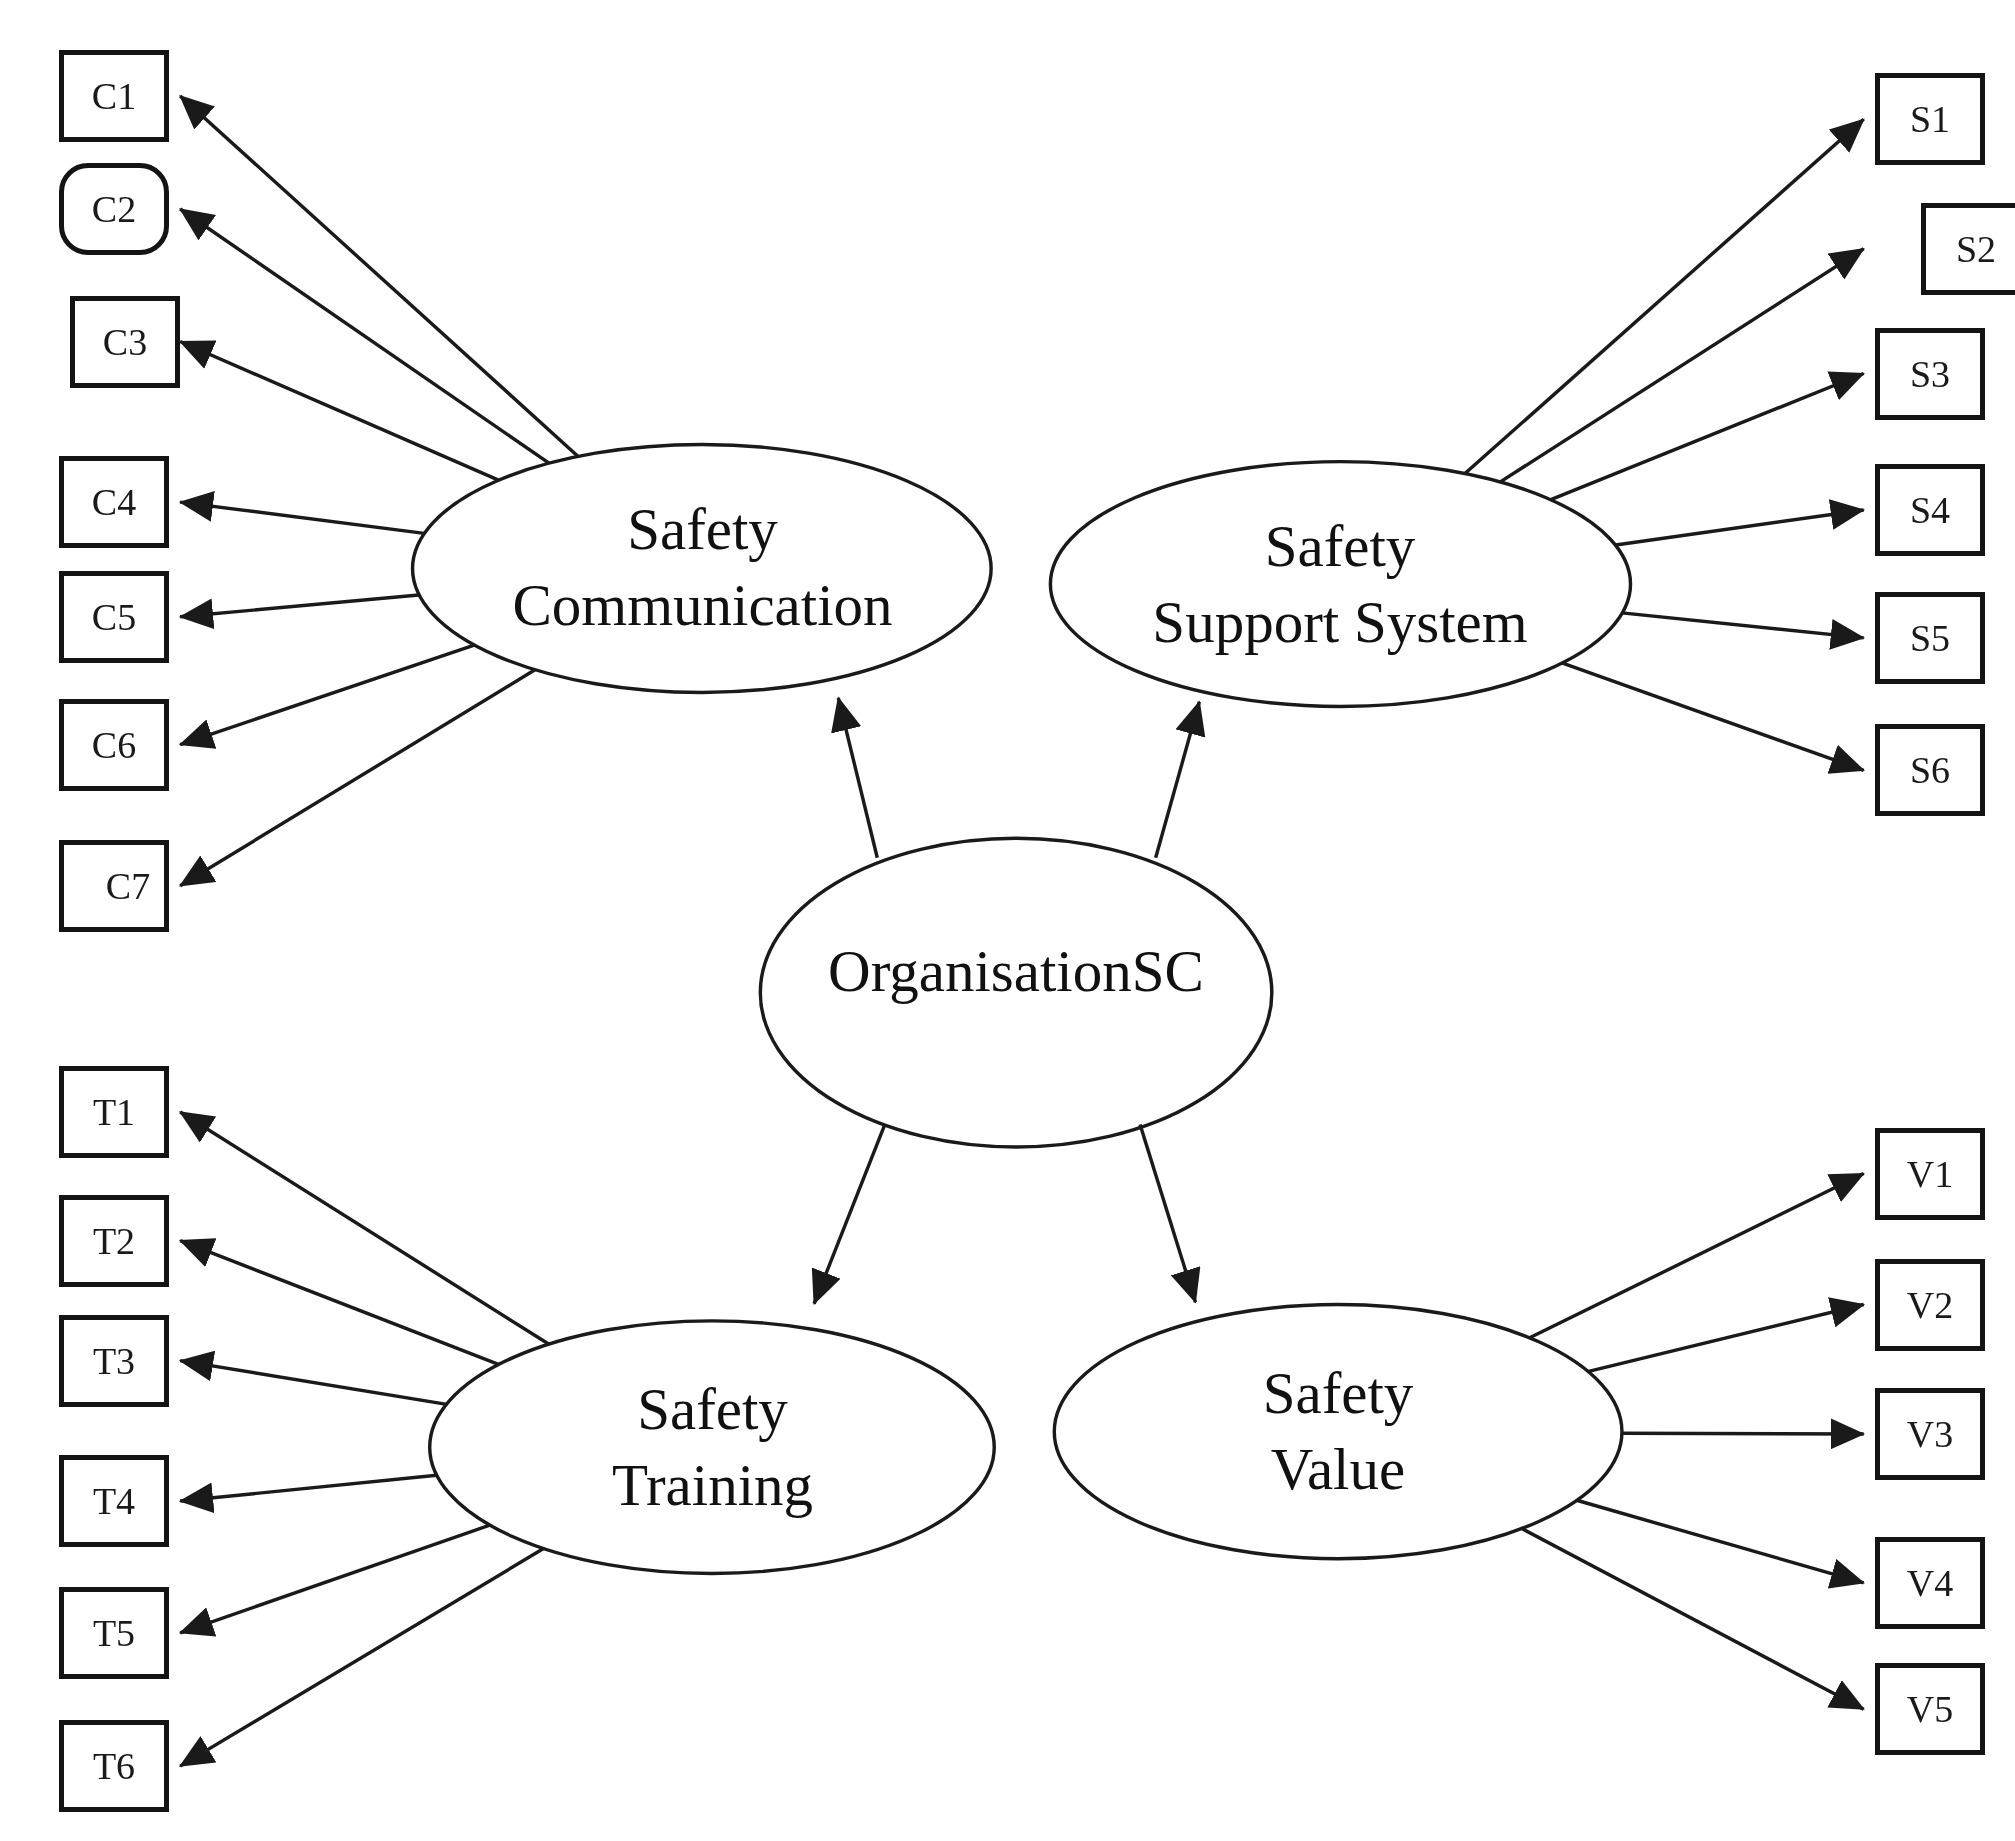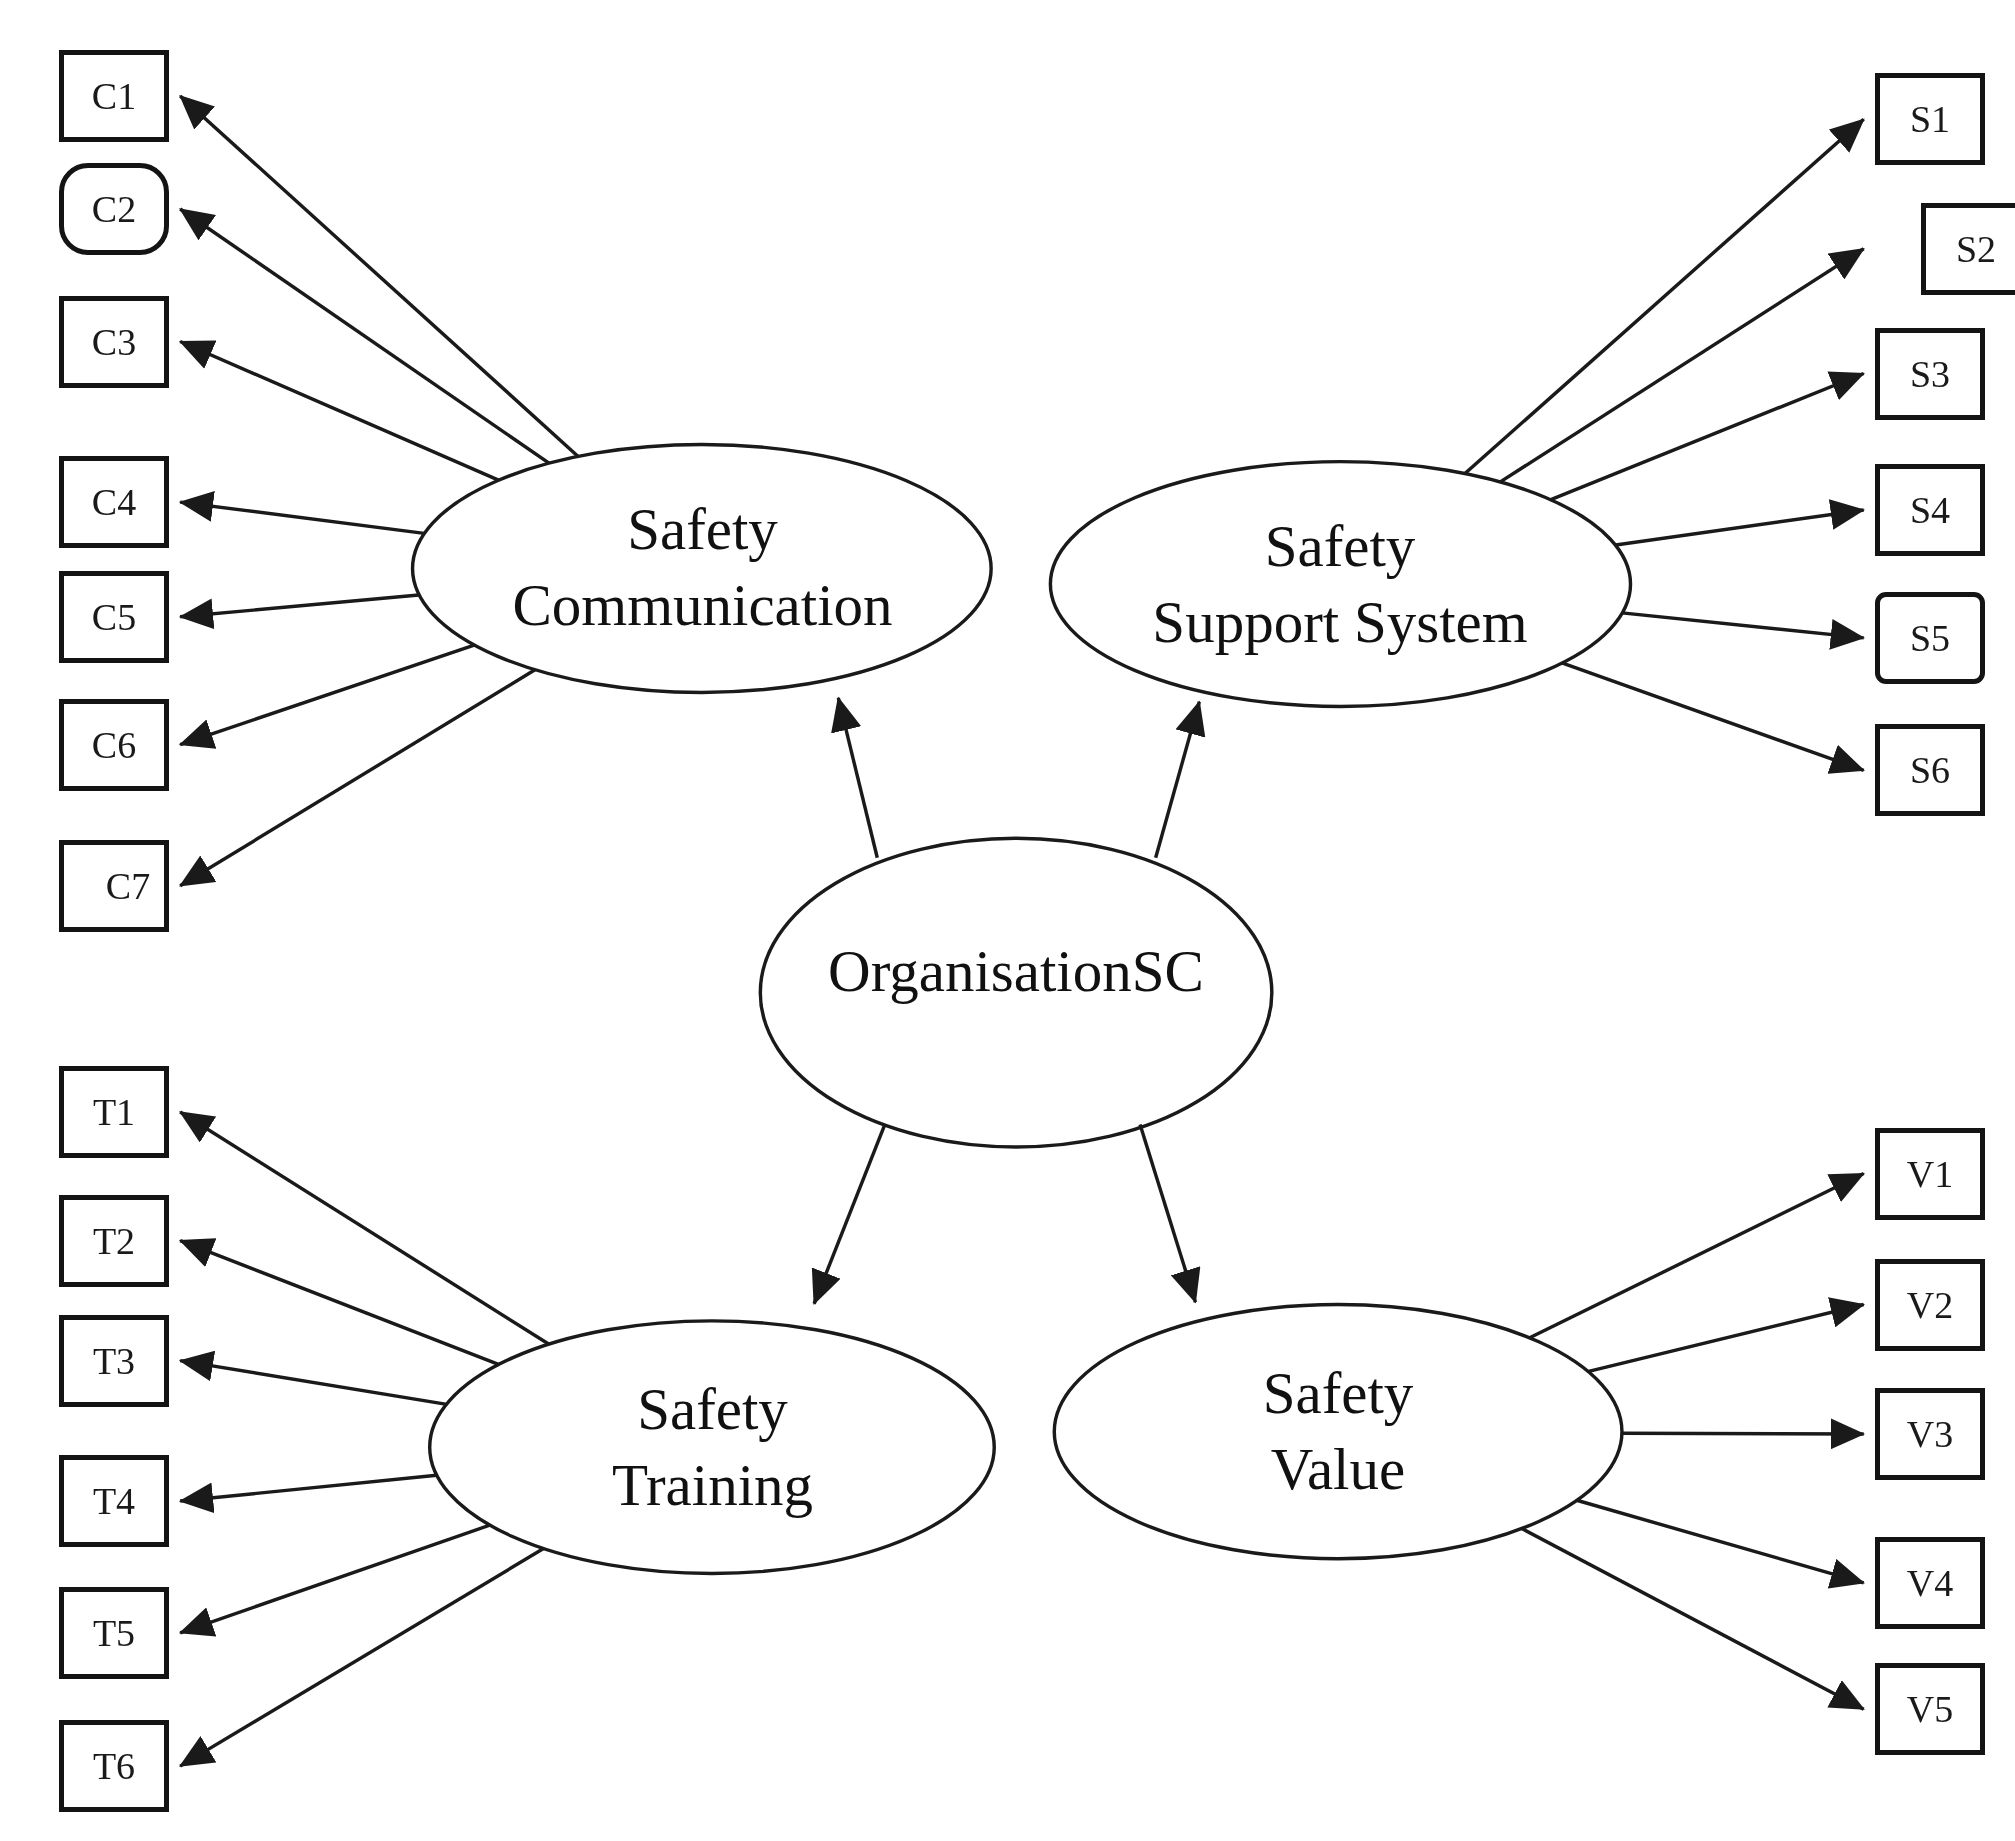--- a/index.html
+++ b/index.html
@@ -102,31 +102,31 @@
   <div class="factor-label" style="left:1050px;top:462px;width:580px;height:245px;">Safety
 Support System</div>
   <div class="factor-label" style="left:760px;top:838px;width:512px;height:309px;padding-bottom:41px;box-sizing:border-box;">OrganisationSC</div>
   <div class="factor-label" style="left:430px;top:1321px;width:565px;height:253px;">Safety
 Training</div>
   <div class="factor-label" style="left:1054px;top:1305px;width:568px;height:254px;">Safety
 Value</div>
 
   <div class="indicator-box" style="left:59px;top:50px;">C1</div>
   <div class="indicator-box" style="left:59px;top:163px;border-radius:29px;">C2</div>
-  <div class="indicator-box" style="left:59px;top:296px;">C3</div>
+  <div class="indicator-box" style="left:70px;top:296px;">C3</div>
   <div class="indicator-box" style="left:59px;top:456px;">C4</div>
   <div class="indicator-box" style="left:59px;top:571px;">C5</div>
   <div class="indicator-box" style="left:59px;top:699px;font-family:Liberation Serif, serif;">C6</div>
   <div class="indicator-box" style="left:59px;top:840px;padding-left:28px;">C7</div>
 
   <div class="indicator-box" style="left:1875px;top:73px;">S1</div>
   <div class="indicator-box" style="left:1875px;top:203px;margin-left:46px;">S2</div>
   <div class="indicator-box" style="left:1875px;top:328px;">S3</div>
   <div class="indicator-box" style="left:1875px;top:464px;">S4</div>
-  <div class="indicator-box" style="left:1875px;top:592px;border-radius:11px;">S5</div>
+  <div class="indicator-box" style="left:1875px;top:592px;">S5</div>
   <div class="indicator-box" style="left:1875px;top:724px;">S6</div>
 
   <div class="indicator-box" style="left:59px;top:1066px;">T1</div>
   <div class="indicator-box" style="left:59px;top:1195px;">T2</div>
   <div class="indicator-box" style="left:59px;top:1315px;">T3</div>
   <div class="indicator-box" style="left:59px;top:1455px;">T4</div>
   <div class="indicator-box" style="left:59px;top:1587px;">T5</div>
   <div class="indicator-box" style="left:59px;top:1720px;">T6</div>
 
   <div class="indicator-box" style="left:1875px;top:1128px;">V1</div>

